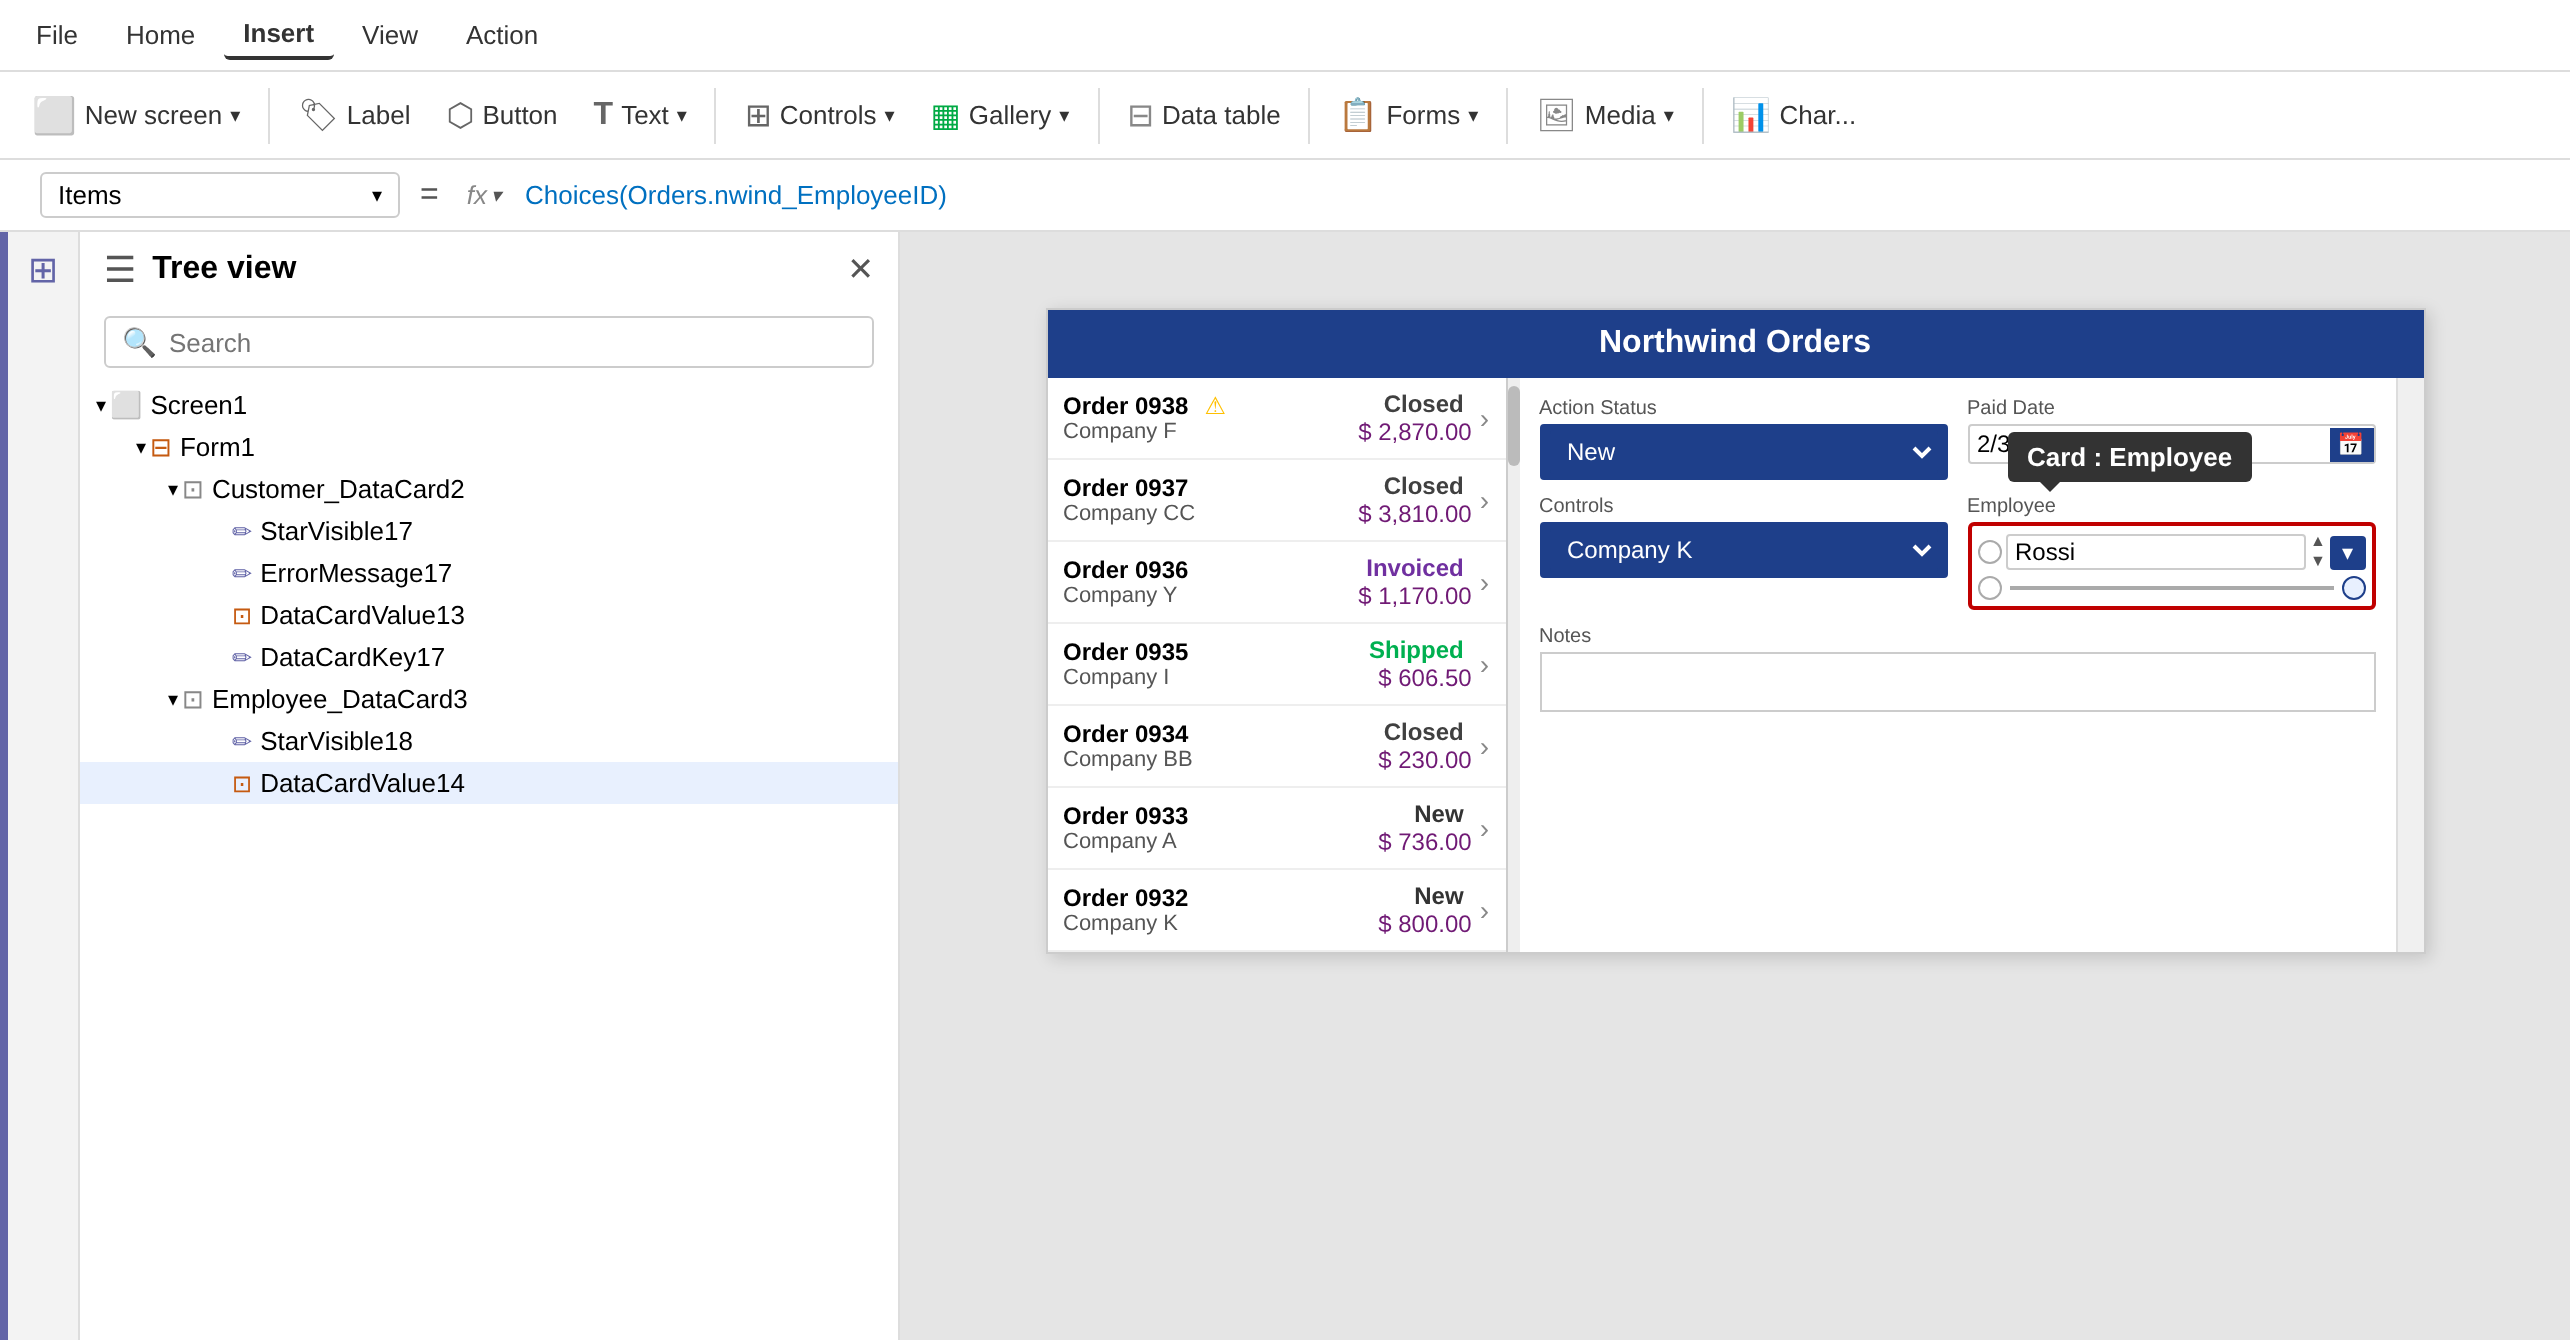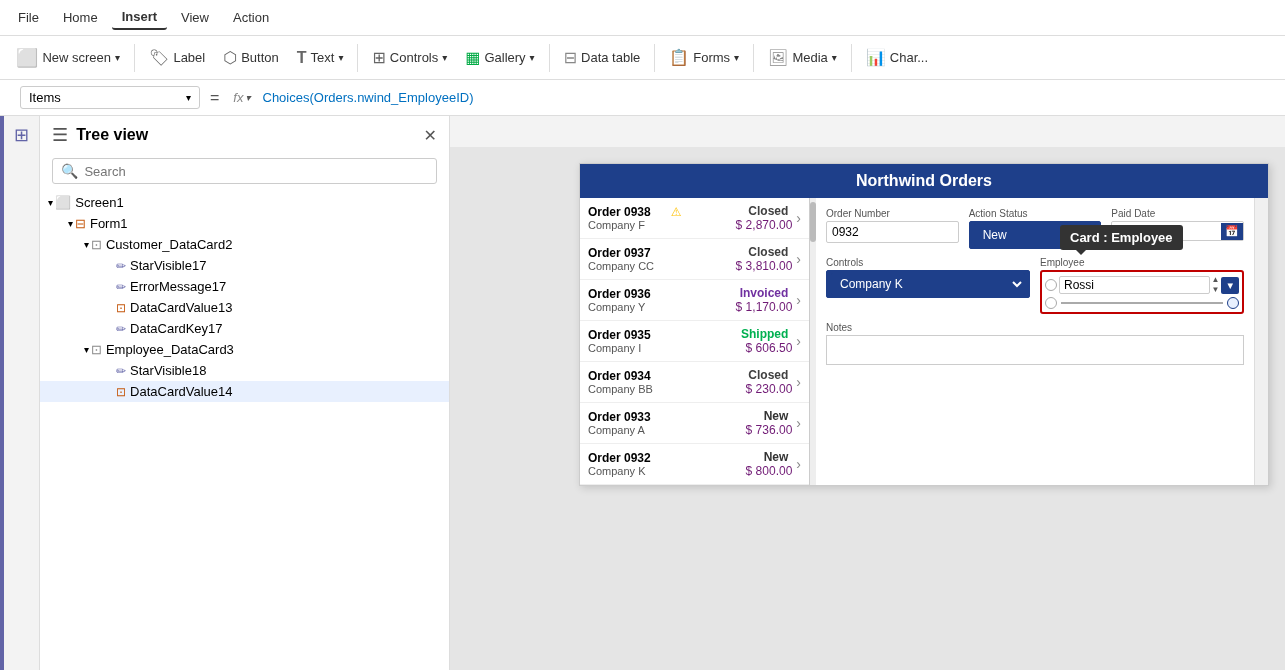--- a/index.html
+++ b/index.html
@@ -36,21 +36,21 @@
     .search-bar { margin: 4px 12px; display: flex; align-items: center; border: 1px solid #ccc; border-radius: 3px; padding: 4px 8px; background: #fff; }
     .search-icon { color: #888; margin-right: 6px; font-size: 14px; }
     .search-input { border: none; outline: none; font-size: 13px; flex: 1; }
 
     
     .tree-view { flex: 1; overflow-y: auto; padding: 4px 0; }
     .tree-item { display: flex; align-items: center; padding: 3px 0; cursor: pointer; user-select: none; }
     .tree-item.selected { background: #e8f0fe; }
 
     
-    .canvas-area { flex: 1; background: #e5e5e5; overflow: hidden; position: relative; display: flex; align-items: flex-start; justify-content: flex-end; padding: 16px; margin-top: 31px; }
+    .canvas-area { flex: 1; background: #e5e5e5; overflow: hidden; position: relative; display: flex; align-items: flex-start; justify-content: center; padding: 38px; }
 
     
     .nw-card { background: #fff; border: 1px solid #ccc; width: 690px; box-shadow: 2px 2px 8px rgba(0,0,0,0.15); }
     .nw-header { background: #1e3f8a; color: #fff; text-align: center; font-size: 16px; font-weight: 600; padding: 8px; }
 
     
     .nw-body { display: flex; }
     .nw-list { width: 230px; border-right: 1px solid #ccc; }
     .nw-list-item { display: flex; align-items: center; padding: 6px 8px; border-bottom: 1px solid #eee; cursor: pointer; }
     .nw-list-item .order-info { flex: 1; }
@@ -269,21 +269,21 @@
       <div class="nw-header">
         <span>Northwind Orders</span>
       </div>
 
       <div class="nw-body">
 
         <div class="nw-list">
 
           <div class="nw-list-item">
             <div class="order-info">
-              <div style="display:flex; align-items:center; gap:20px;">
+              <div style="display:flex; align-items:center; gap:8px;">
                 <span class="order-num">Order 0938</span>
                 <span style="color:#ffc000; font-size:12px;">⚠</span>
               </div>
               <div class="order-company">Company F</div>
             </div>
             <div style="text-align:right;">
               <div class="order-status status-closed">Closed</div>
               <div class="order-amount">$ 2,870.00</div>
             </div>
             <span class="chevron">›</span>
@@ -363,24 +363,20 @@
 
         </div>
 
         <div class="nw-list-scroll">
           <div class="nw-list-scroll-thumb"></div>
         </div>
 
         <div class="nw-detail" style="position:relative;">
 
           <div class="nw-detail-row">
-            <div class="nw-field">
-              <label>Order Number</label>
-              <input type="text" value="0932" style="">
-            </div>
             <div class="nw-field">
               <label>Action Status</label>
               <div style="display:flex; align-items:center; border:1px solid #1e3f8a; background:#1e3f8a; border-radius:2px; padding:2px 4px;">
                 <select style="background:#1e3f8a; color:#fff; border:none; font-size:12px; flex:1; outline:none;">
                   <option>New</option>
                   <option>Closed</option>
                   <option>Invoiced</option>
                   <option>Shipped</option>
                 </select>
               </div>

